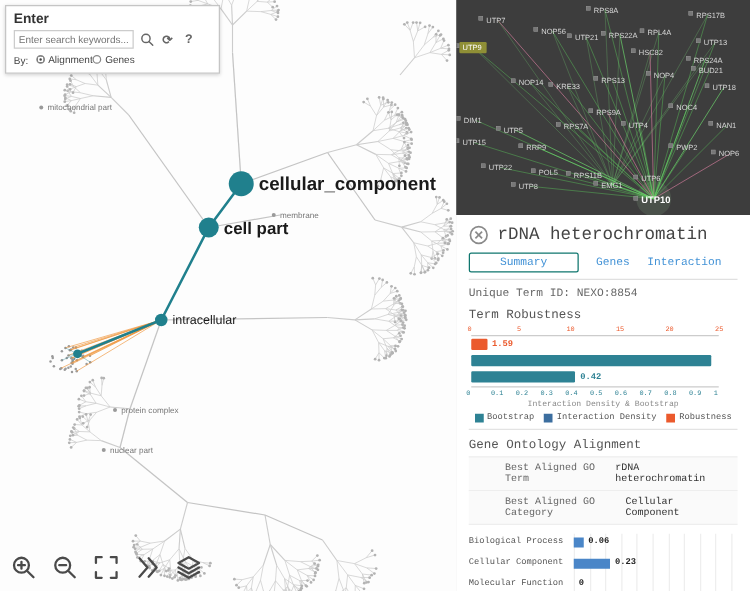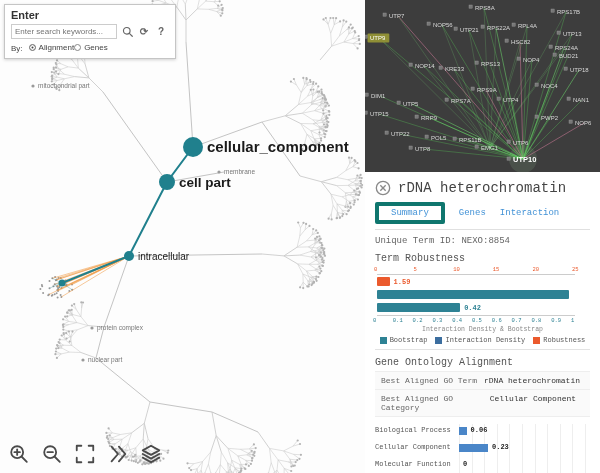--- a/index.html
+++ b/index.html
@@ -6,59 +6,59 @@
   body{font-family:"Liberation Sans",sans-serif;background:#888;}
   .stage{position:relative;width:600px;height:473px;overflow:hidden;background:#ffffff;}
   .tree-pane{position:absolute;left:0;top:0;width:365px;height:473px;background:#fdfdfd;border-right:1px solid #ddd;}
   .network-pane{position:absolute;left:365px;top:0;width:235px;height:172px;background:#3d3d3d;}
   .detail-pane{position:absolute;left:365px;top:172px;width:235px;height:301px;background:#fff;box-sizing:border-box;padding:8px 10px;overflow:hidden;font-family:Liberation Mono, monospace;}
 
   
   .search-panel{position:absolute;left:4px;top:4px;width:172px;background:#fff;border:1px solid #c5c5c5;box-shadow:0 1px 3px rgba(0,0,0,.18);padding:4px 6px 5px;box-sizing:border-box;}
   .app-title{font-size:11px;font-weight:700;color:#333;margin-bottom:3px;}
   .search-row{display:flex;align-items:center;gap:3px;}
-  .search-input{width:106px;height:15px;font-size:8px;border:1px solid #ccc;padding:1px 3px;box-sizing:border-box;color:#333;font-family:"Liberation Sans",sans-serif;}
+  .search-input{width:96px;height:15px;font-size:8px;border:1px solid #ccc;padding:1px 3px;box-sizing:border-box;color:#333;font-family:"Liberation Sans",sans-serif;}
   .sicon{display:inline-flex;align-items:center;justify-content:center;width:14px;height:14px;cursor:pointer;color:#666;font-size:10px;font-weight:700;}
   .sicon svg{width:11px;height:11px;stroke:#666;fill:none;stroke-width:1.6;stroke-linecap:round;}
   .by-row{display:flex;align-items:center;gap:6px;margin-top:4px;font-size:8px;color:#444;}
   .radio-opt{display:inline-flex;align-items:center;gap:3px;cursor:pointer;}
   .radio-dot{width:7px;height:7px;border:1px solid #888;border-radius:50%;display:inline-block;background:#fff;box-sizing:border-box;}
   .radio-dot.sel{background:#444;box-shadow:inset 0 0 0 1.5px #fff;}
 
   
   .map-toolbar{position:absolute;left:5px;bottom:5px;display:flex;gap:5px;}
   .tool-btn{width:28px;height:28px;background:transparent;border:none;padding:3px;cursor:pointer;}
   .tool-btn svg{width:22px;height:22px;stroke:#4a4a4a;fill:none;stroke-width:2;stroke-linecap:round;stroke-linejoin:round;}
 
   
   .detail-header{display:flex;align-items:center;gap:7px;margin-bottom:4px;}
   .close-btn{width:16px;height:16px;border:none;background:transparent;padding:0;cursor:pointer;}
   .close-btn svg{width:16px;height:16px;stroke:#8a8a8a;fill:none;stroke-width:1.5;}
   .detail-title{font-size:14px;color:#444;}
   .tabs{display:flex;gap:14px;align-items:center;border-bottom:1px solid #e0e0e0;padding:2px 0 5px;}
   .tab{font-size:9px;color:#4292d6;cursor:pointer;}
-  .tab.active{border:4px solid #0f766e;border-radius:2px;padding:2px 12px;}
+  .tab.active{border:1px solid #0f766e;border-radius:2px;padding:2px 24px;}
   .term-id{font-size:9px;color:#666;margin-top:6px;}
   .section-label{font-size:10px;color:#555;margin:7px 0 2px;}
   .rob-chart{position:relative;width:213px;height:60px;margin-top:2px;}
   .raxis{position:absolute;left:2px;width:198px;border-top:1px solid #ccc;}
   .rtick{position:absolute;font-size:5.5px;}
   .rtick.top{top:0;color:#eb5a2d;}
   .rtick.bottom{top:51px;color:#2e8294;}
   .rbar{position:absolute;height:9px;border-radius:1px;}
   .rbar-label{position:absolute;font-size:7px;font-weight:700;}
   .rob-axis-label{text-align:center;font-size:6.5px;color:#888;margin-top:0;}
   .legend{display:flex;justify-content:center;gap:8px;margin:3px 0 2px;}
   .legend-item{display:inline-flex;align-items:center;gap:3px;font-size:7px;color:#555;}
   .legend-swatch{width:7px;height:7px;display:inline-block;}
   .hr{border-top:1px solid #e3e3e3;margin:5px 0 0;}
   .go-rows{margin-top:3px;}
   .go-row{display:flex;justify-content:space-between;padding:4px 6px;background:#fafafa;border-bottom:1px solid #eee;font-size:8px;}
   .go-row:first-child{border-top:1px solid #eee;}
-  .go-key{color:#666;}
+  .go-key{color:#666;margin-left:23px;}
   .go-val{color:#333;width:100px;text-align:left;}
   .go-chart{position:relative;width:213px;height:68px;margin-top:5px;}
   .ggrid{position:absolute;top:2px;height:53px;width:1px;background:#eee;}
   .gcat{position:absolute;left:0;width:80px;font-size:7px;color:#555;}
   .gbar{position:absolute;height:8px;}
   .gval{position:absolute;font-size:7px;font-weight:700;color:#222;}
   .gaxis{position:absolute;left:84px;width:126px;border-top:1px solid #ccc;}
   .gtick{position:absolute;font-size:4.5px;color:#999;}
 </style>
 </head>

